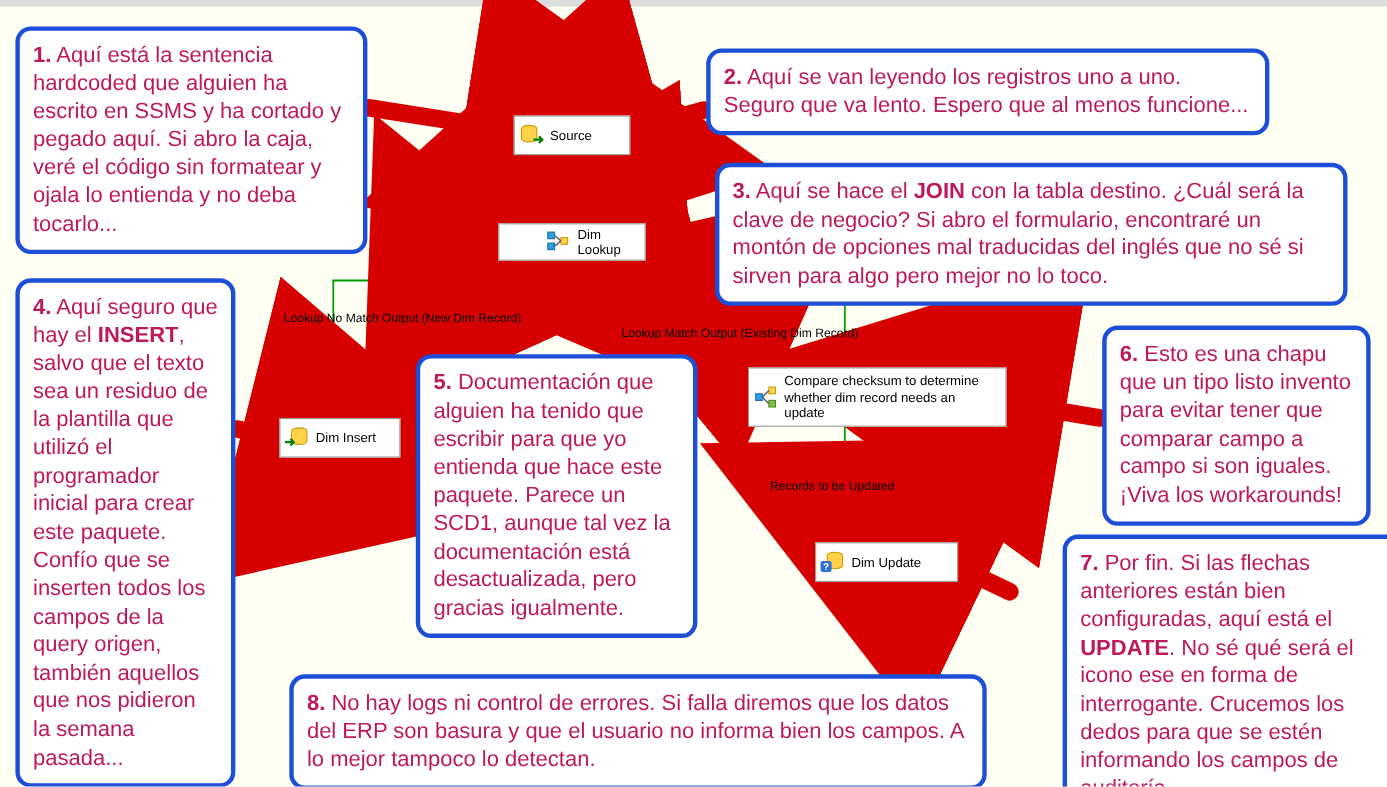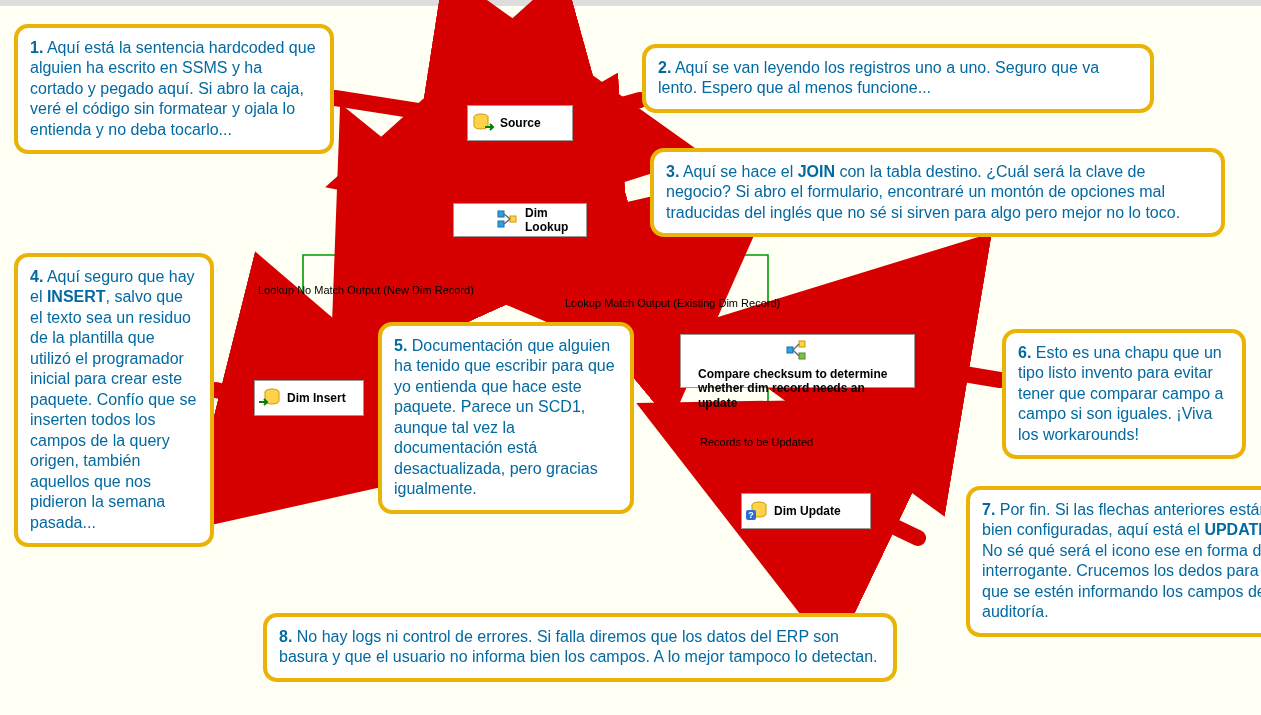--- a/index.html
+++ b/index.html
@@ -34,41 +34,40 @@
 .node .icon {
   width: 26px;
   height: 26px;
   flex: 0 0 26px;
   display: flex;
   align-items: center;
   justify-content: center;
 }
 .node .lbl {
   line-height: 1.2;
-  font-weight: bold;
 }
 
 
 .flow-label {
   position: absolute;
   font-size: 11px;
   color: #000;
   white-space: nowrap;
 }
 
 
 .callout {
   position: absolute;
   background: #fff;
-  border: 4px solid #eab308;
+  border: 4px solid #1d4ed8;
   border-radius: 14px;
   padding: 10px 12px;
-  font-size: 16px;
+  font-size: 20px;
   line-height: 1.28;
-  color: #0369a1;
+  color: #be185d;
   box-sizing: border-box;
 }
 .callout .num {
   font-weight: 700;
 }
 .callout .text b, .callout .text strong {
   font-weight: 700;
 }
 
 
@@ -154,21 +153,21 @@
     <span class="icon">
       <svg width="24" height="24" viewBox="0 0 24 24">
         <ellipse cx="14" cy="6" rx="7" ry="3" fill="#ffd24a" stroke="#cc9a00"></ellipse>
         <path d="M7,6 L7,15 A7 3 0 0 0 21,15 L21,6" fill="#ffd24a" stroke="#cc9a00"></path>
         <path d="M1,16 L9,16 M6,13 L9,16 L6,19" stroke="#008000" stroke-width="2" fill="none"></path>
       </svg>
     </span>
     <span class="lbl">Dim Insert</span>
   </div>
 
-  <div class="node" style="left:680px; top:334px; width:235px; height:54px;flex-direction:column;">
+  <div class="node" style="left:680px; top:334px; width:235px; height:54px;">
     <span class="icon">
       <svg width="24" height="24" viewBox="0 0 24 24">
         <rect x="3" y="9" width="6" height="6" fill="#2aa0e8" stroke="#1b6fa1"></rect>
         <rect x="15" y="3" width="6" height="6" fill="#ffd24a" stroke="#cc9a00"></rect>
         <rect x="15" y="15" width="6" height="6" fill="#7cc24a" stroke="#4a8a22"></rect>
         <path d="M9,12 L15,6 M9,12 L15,18" stroke="#666" stroke-width="1.4" fill="none"></path>
       </svg>
     </span>
     <span class="lbl" style="max-width:195px;">Compare checksum to determine whether dim record needs an update</span>
   </div>
@@ -207,21 +206,21 @@
   <div class="callout" style="left:14px; top:253px; width:200px;">
     <span class="num">4.</span>
     <span class="text">Aquí seguro que hay el <b>INSERT</b>, salvo que el texto sea un residuo de la plantilla que utilizó el programador inicial para  crear este paquete. Confío que se inserten todos los campos de la query origen, también aquellos que nos pidieron la semana pasada...</span>
   </div>
 
   <div class="callout" style="left:378px; top:322px; width:256px;">
     <span class="num">5.</span>
     <span class="text">Documentación que alguien ha tenido que escribir para que yo entienda que hace este paquete. Parece un SCD1, aunque tal vez la documentación está desactualizada, pero gracias igualmente.</span>
   </div>
 
-  <div class="callout" style="left:1002px; top:296px; width:244px;margin-top:33px;">
+  <div class="callout" style="left:1002px; top:296px; width:244px;">
     <span class="num">6.</span>
     <span class="text">Esto es una chapu que un tipo listo invento para evitar tener que comparar campo a campo si son iguales. ¡Viva los  workarounds!</span>
   </div>
 
   <div class="callout" style="left:966px; top:486px; width:330px;">
     <span class="num">7.</span>
     <span class="text">Por fin. Si las flechas anteriores están bien configuradas, aquí está el <b>UPDATE</b>. No sé qué será el icono ese en forma de interrogante. Crucemos los dedos para que se estén informando los campos de auditoría.</span>
   </div>
 
   <div class="callout" style="left:263px; top:613px; width:634px;">

